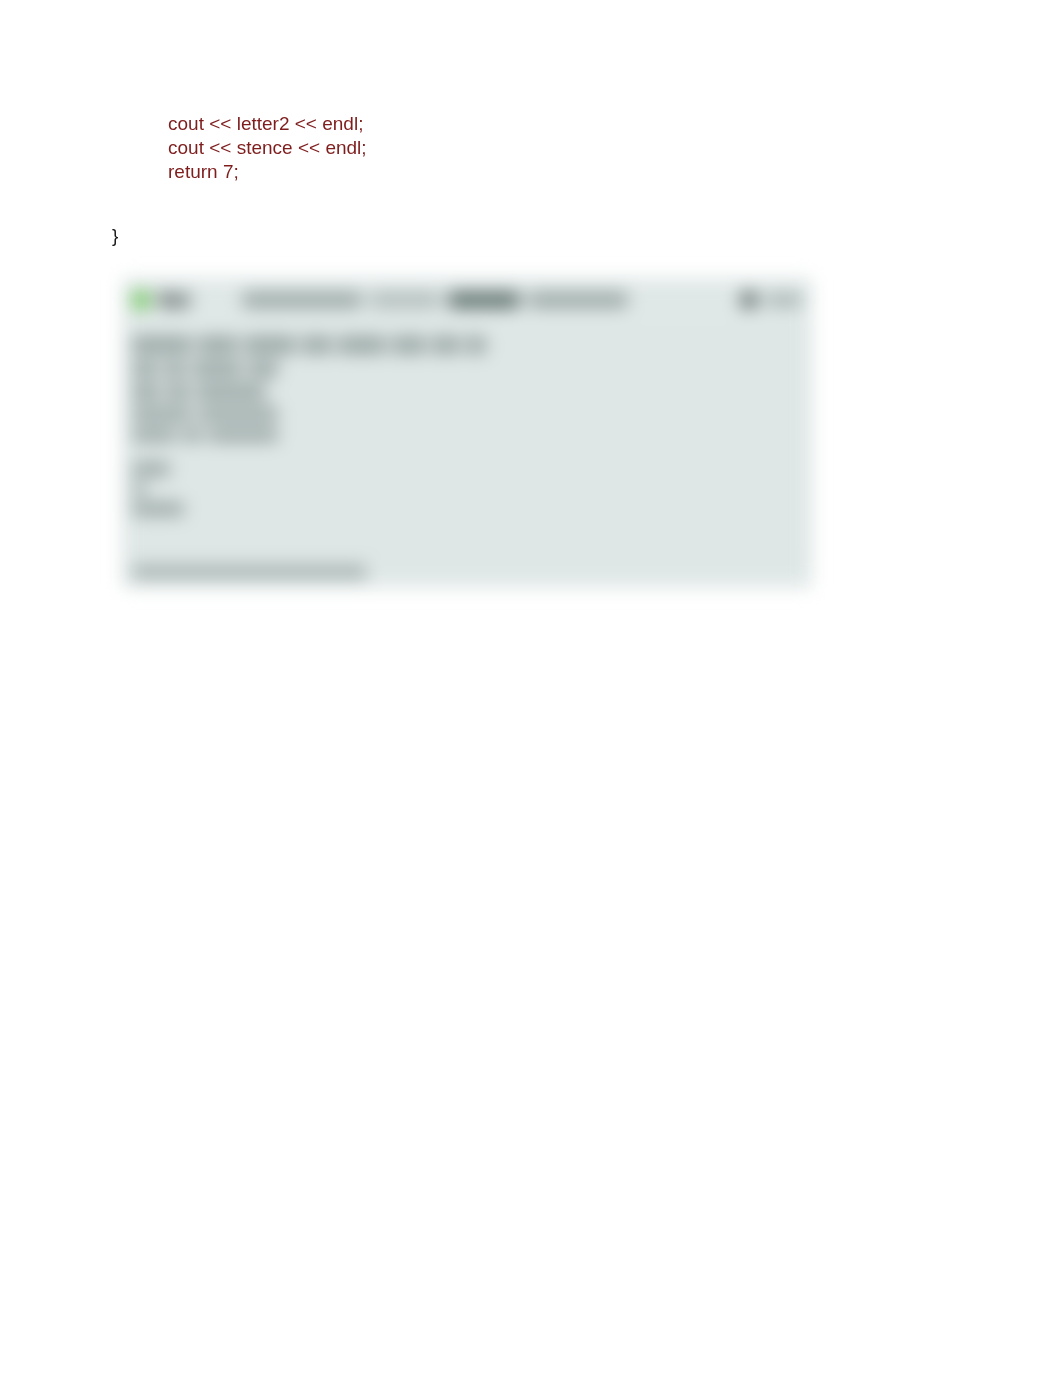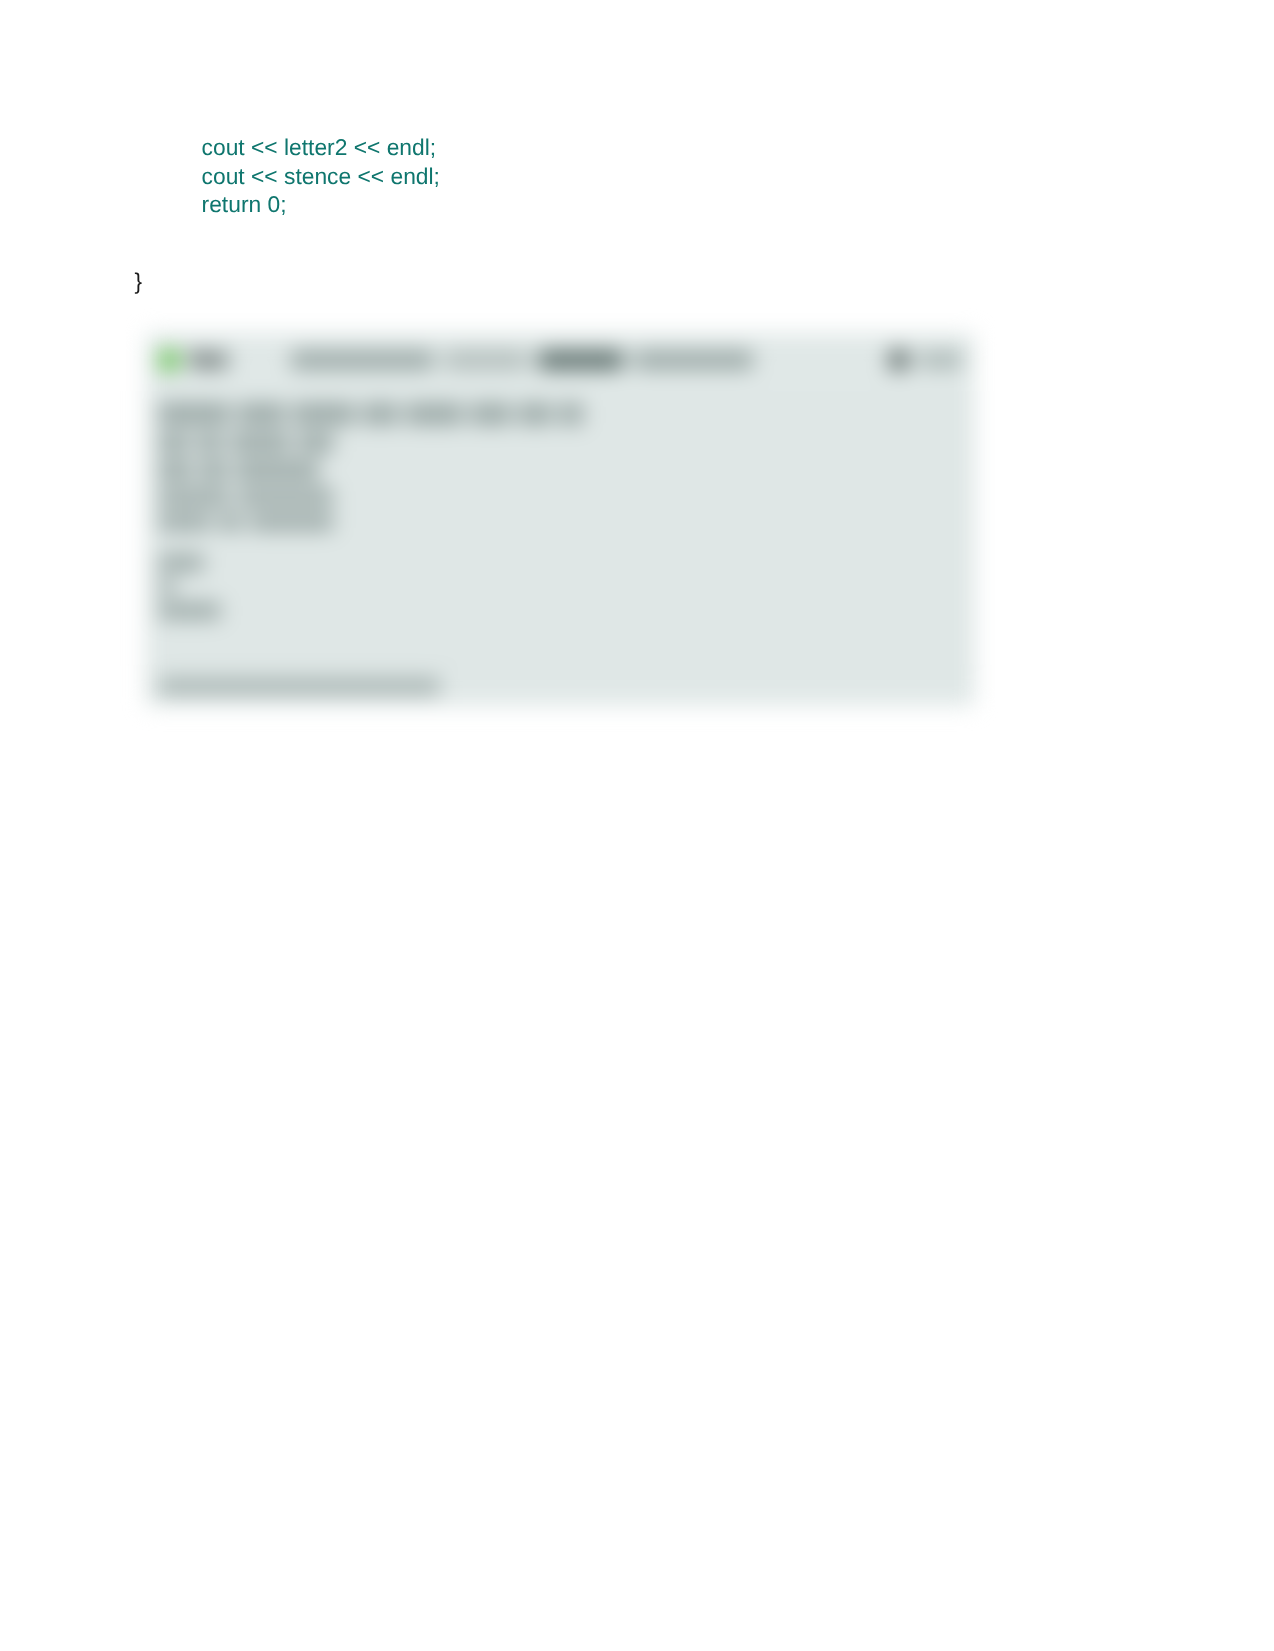--- a/index.html
+++ b/index.html
@@ -13,21 +13,21 @@
       background: #ffffff;
       font-family: Arial, Helvetica, sans-serif;
       position: relative;
     }
     .code-block {
       position: absolute;
       left: 168px;
       top: 112px;
       font-size: 19px;
       line-height: 1.25;
-      color: #0f766e;
+      color: #7f1d1d;
       font-family: Arial, Helvetica, sans-serif;
     }
     .code-line {
       white-space: pre;
     }
     .brace-line {
       position: absolute;
       left: 112px;
       top: 225px;
       font-size: 19px;
@@ -127,21 +127,21 @@
       border-radius: 4px;
     }
   </style>
 </head>
 <body>
 
 <div class="code-block">
   <div class="code-line">cout &lt;&lt; letter2 &lt;&lt; endl;</div>
   <div class="code-line">cout &lt;&lt; stence &lt;&lt; endl;</div>
   <div class="code-line"></div>
-  <div class="code-line">return 0;</div>
+  <div class="code-line">return 7;</div>
 </div>
 
 <div class="brace-line">}</div>
 
 <div class="console-wrap">
   <div class="console">
     <div class="console-toolbar">
       <div class="run-dot"></div>
       <div class="tool-chunk chunk-a">Run</div>
       <div class="chunk-spacer"></div>

